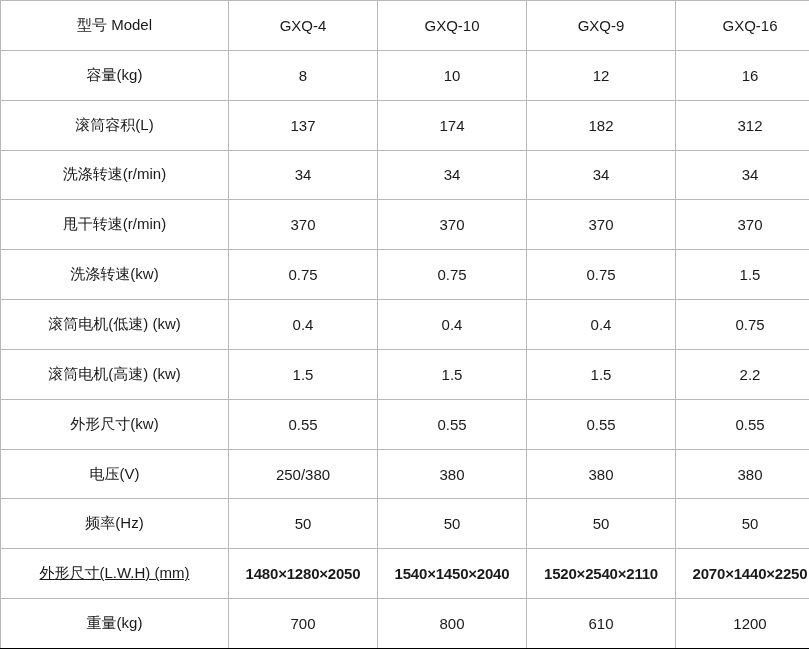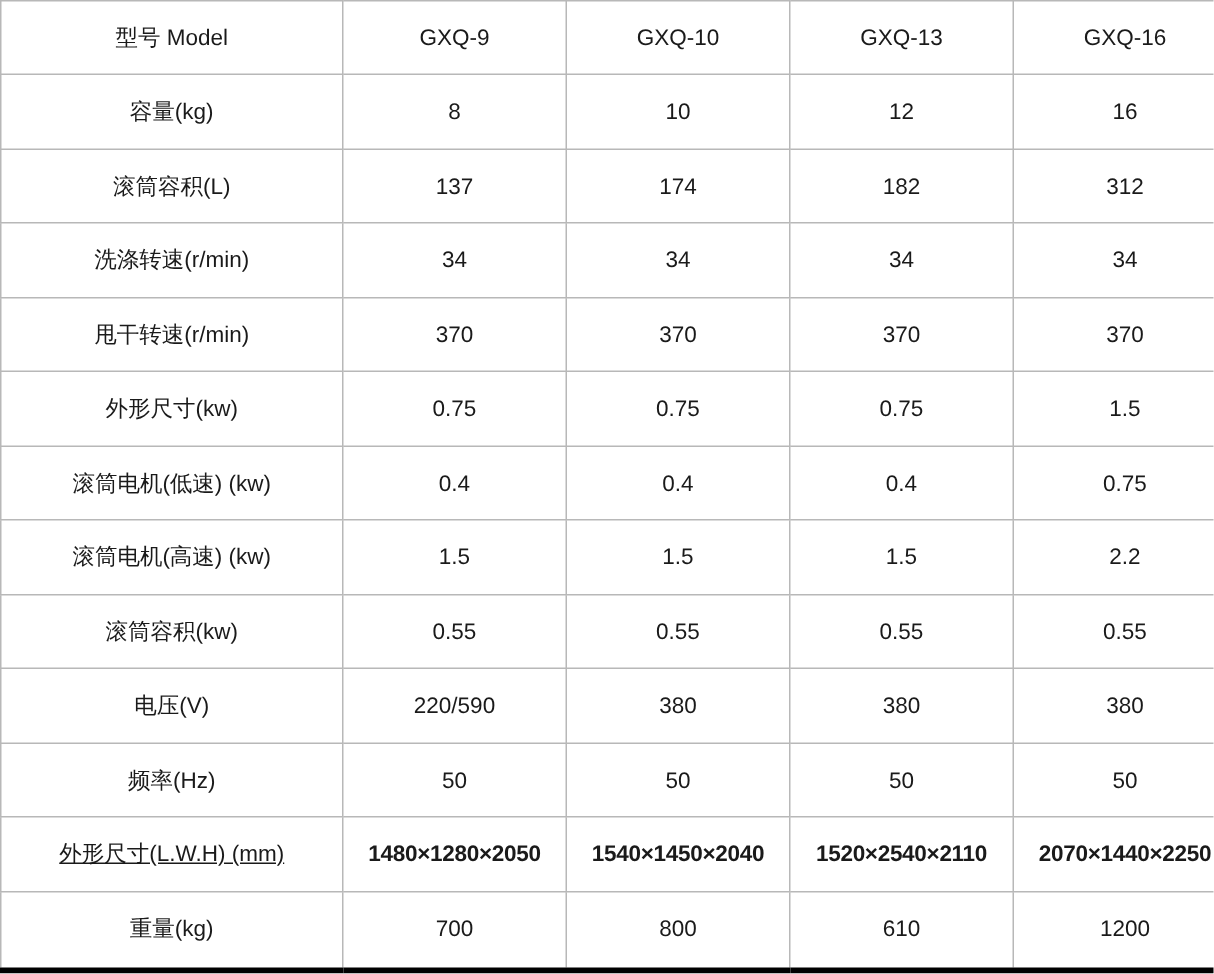--- a/index.html
+++ b/index.html
@@ -40,21 +40,21 @@
     width: 225px;
   }
   table.spec-table td.value-cell {
     width: 146px;
   }
   
   table.spec-table tr:first-child td {
     border-top: 1px solid #b8b8b8;
   }
   table.spec-table tr:last-child td {
-    border-bottom: 4px solid #000000;
+    border-bottom: 1px solid #000000;
   }
   table.spec-table tr td:first-child {
     border-left: 1px solid #b8b8b8;
   }
   table.spec-table tr td:last-child {
     border-right: 1px solid #b8b8b8;
   }
   td.dim-cell {
     font-size: 14px;
     letter-spacing: -0.2px;
@@ -66,23 +66,23 @@
   }
 </style>
 </head>
 <body>
 
 <div class="spec-table-wrap">
   <table class="spec-table">
     <tbody>
       <tr>
         <td>型号 Model</td>
+        <td class="value-cell">GXQ-4</td>
+        <td class="value-cell">GXQ-10</td>
         <td class="value-cell">GXQ-9</td>
-        <td class="value-cell">GXQ-10</td>
-        <td class="value-cell">GXQ-13</td>
         <td class="value-cell">GXQ-16</td>
       </tr>
 
       <tr>
         <td>容量(kg)</td>
         <td class="value-cell">8</td>
         <td class="value-cell">10</td>
         <td class="value-cell">12</td>
         <td class="value-cell">16</td>
       </tr>
@@ -105,21 +105,21 @@
 
       <tr>
         <td>甩干转速(r/min)</td>
         <td class="value-cell">370</td>
         <td class="value-cell">370</td>
         <td class="value-cell">370</td>
         <td class="value-cell">370</td>
       </tr>
 
       <tr>
-        <td>外形尺寸(kw)</td>
+        <td>洗涤转速(kw)</td>
         <td class="value-cell">0.75</td>
         <td class="value-cell">0.75</td>
         <td class="value-cell">0.75</td>
         <td class="value-cell">1.5</td>
       </tr>
 
       <tr>
         <td>滚筒电机(低速) (kw)</td>
         <td class="value-cell">0.4</td>
         <td class="value-cell">0.4</td>
@@ -129,30 +129,30 @@
 
       <tr>
         <td>滚筒电机(高速) (kw)</td>
         <td class="value-cell">1.5</td>
         <td class="value-cell">1.5</td>
         <td class="value-cell">1.5</td>
         <td class="value-cell">2.2</td>
       </tr>
 
       <tr>
-        <td>滚筒容积(kw)</td>
+        <td>外形尺寸(kw)</td>
         <td class="value-cell">0.55</td>
         <td class="value-cell">0.55</td>
         <td class="value-cell">0.55</td>
         <td class="value-cell">0.55</td>
       </tr>
 
       <tr>
         <td>电压(V)</td>
-        <td class="value-cell">220/590</td>
+        <td class="value-cell">250/380</td>
         <td class="value-cell">380</td>
         <td class="value-cell">380</td>
         <td class="value-cell">380</td>
       </tr>
 
       <tr>
         <td>频率(Hz)</td>
         <td class="value-cell">50</td>
         <td class="value-cell">50</td>
         <td class="value-cell">50</td>

